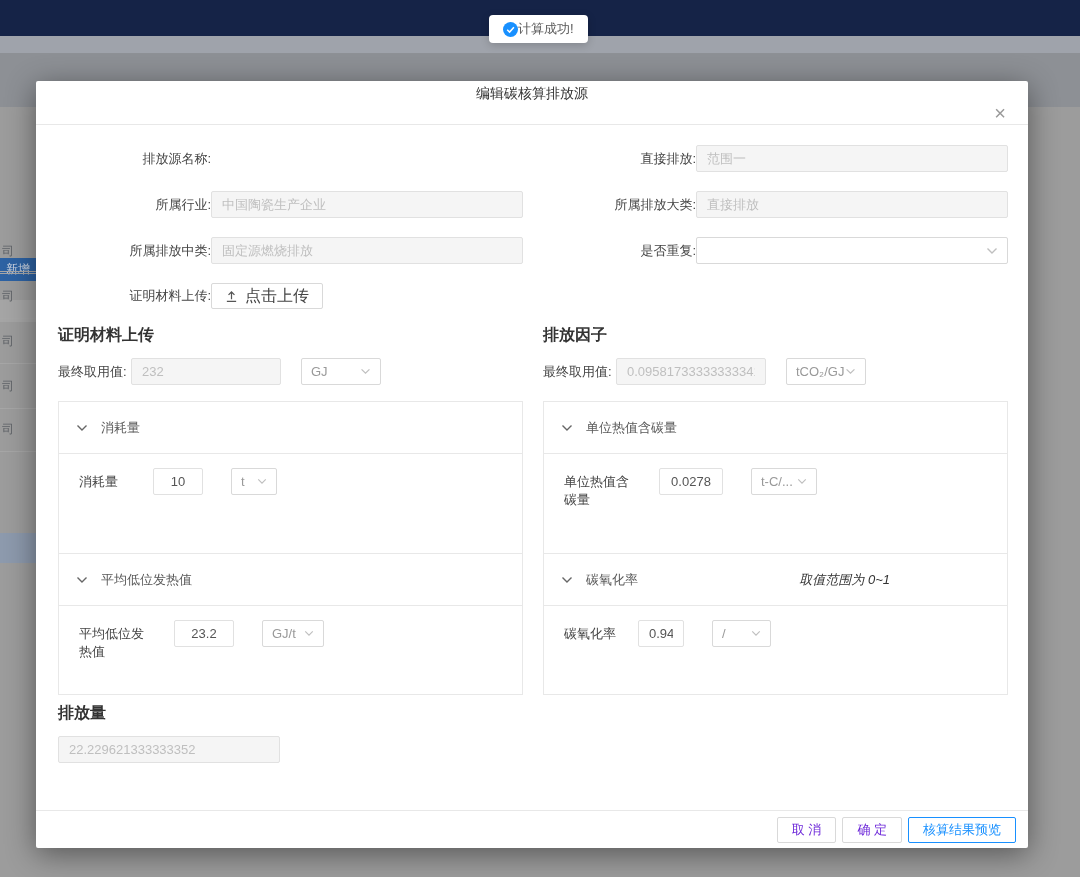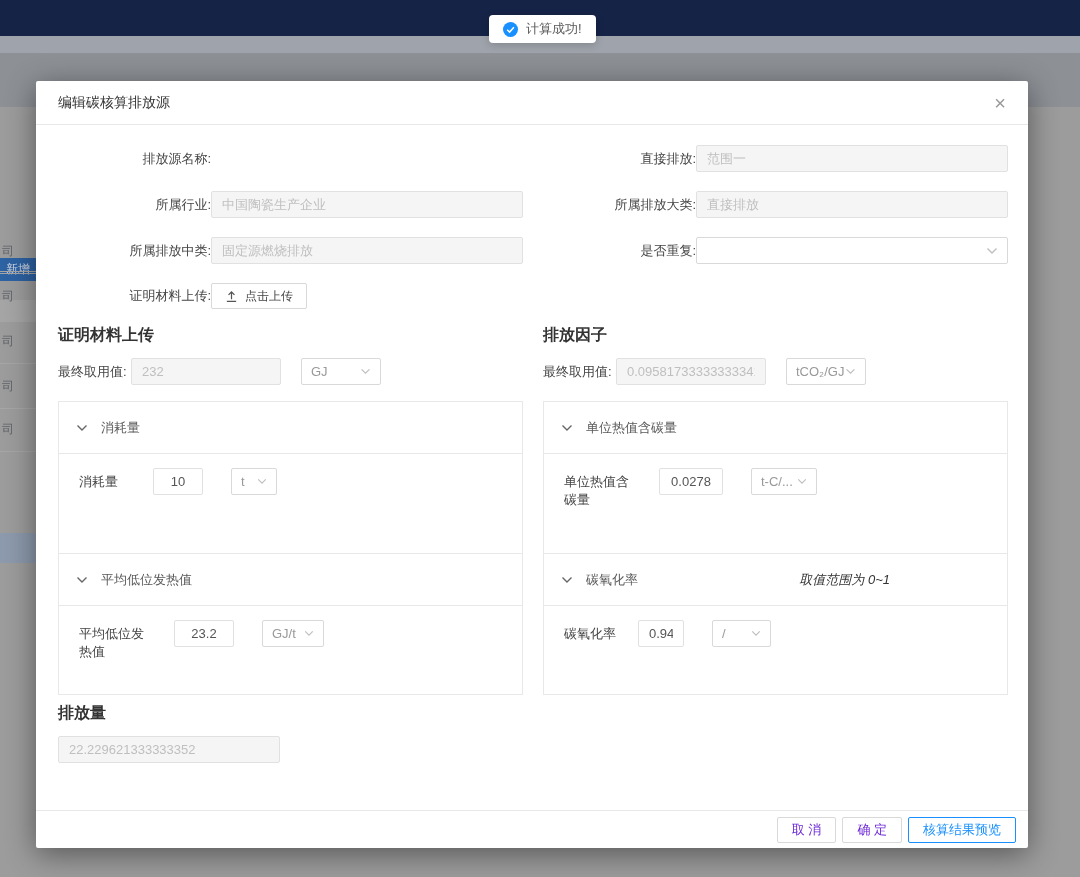--- a/index.html
+++ b/index.html
@@ -19,44 +19,44 @@
   .band-dark  { position:absolute; left:0; top:53px; width:1080px; height:54px; background:#8d9095; }
   .bg-left-strip { position:absolute; left:0; top:107px; width:36px; height:741px; }
   .bg-gap-row { position:absolute; left:0; top:193px; width:36px; height:22px; background:#a5a5a5; }
   .bg-add-btn { position:absolute; left:0; top:151px; width:36px; height:23px; background:#2d62a3;
                 color:#cfd6e2; font-size:12px; display:flex; align-items:center; padding-left:6px; overflow:hidden; white-space:nowrap; }
   .bg-row { position:absolute; left:0; width:36px; height:45px; border-bottom:1px solid #a6a6a6;
             color:#5f6368; font-size:12px; display:flex; align-items:center; padding-left:2px; }
   .bg-row-selected { position:absolute; left:0; top:533px; width:36px; height:30px; background:#8d9aad; }
   
   .toast { position:absolute; left:489px; top:15px; height:28px; background:#fff; border-radius:4px;
-           box-shadow:0 2px 8px rgba(0,0,0,.18); display:flex; align-items:center; gap:8px;
+           box-shadow:0 2px 8px rgba(0,0,0,.18); display:flex; align-items:center; 
            padding:0 14px; font-size:13px; color:#595959; z-index:30; white-space:nowrap; }
   
   .modal { position:absolute; left:36px; top:81px; width:992px; height:767px; background:#fff;
            border-radius:2px; box-shadow:0 6px 30px rgba(0,0,0,.45); z-index:20; }
-  .modal-header { height:44px; display:flex; align-items:center; padding:4px 22px; border-bottom:1px solid #e8e8e8; }
+  .modal-header { height:44px; display:flex; align-items:center; padding:4px 22px; border-bottom:1px solid #e8e8e8;flex-direction:column; }
   .modal-title { font-size:14px; color:#333; }
   .modal-close { margin-left:auto; font-size:20px; line-height:1; color:#999; cursor:pointer; }
   .modal-body { padding:20px 20px 0 22px; }
   .form-row { display:flex; gap:20px; margin-bottom:19px; }
   .form-col { flex:1; display:flex; align-items:center; min-width:0; }
   .form-label { width:153px; flex-shrink:0; color:#444;text-align:right; }
   .input { height:27px; border:1px solid #e1e1e1; border-radius:2px; font-size:13px; padding:0 10px;
            background:#fff; color:#555; outline:none; font-family:inherit; }
   .input.grow { flex:1; min-width:0; }
   .input.disabled { background:#f5f5f5; color:#bfbfbf; }
   .select { height:27px; border:1px solid #d9d9d9; border-radius:2px; background:#fff;
             display:flex; align-items:center; justify-content:space-between; padding:0 9px;
             color:#999; cursor:pointer; }
   .select.grow { flex:1; min-width:0; }
   .chev { flex-shrink:0; }
   .upload-btn { display:inline-flex; align-items:center; gap:7px; height:26px; padding:0 13px;
                 border:1px solid #d9d9d9; border-radius:2px; background:#fff; color:#444;
-                font-size:12px; cursor:pointer; font-family:inherit; }
+                font-size:16px; cursor:pointer; font-family:inherit; }
   .cols { display:flex; gap:20px; }
   .col { flex:1; min-width:0; }
   .section-heading { font-size:16px; font-weight:bold; color:#333; margin:8px 0 12px; }
   .final-row { display:flex; align-items:center; margin-bottom:16px; }
   .final-label { width:73px; flex-shrink:0; color:#444; }
   .final-row .input { width:150px; }
   .final-row .select { width:80px; margin-left:20px; }
   .panel-box { border:1px solid #e8e8e8; margin-top:0; }
   .panel-header { height:52px; display:flex; align-items:center; gap:13px; padding:0 17px;
                   border-bottom:1px solid #e8e8e8; color:#595959; cursor:pointer; }

